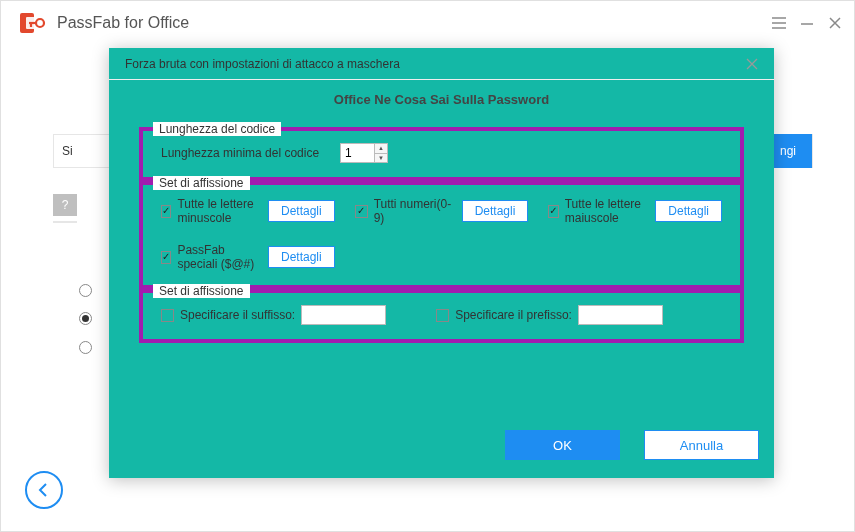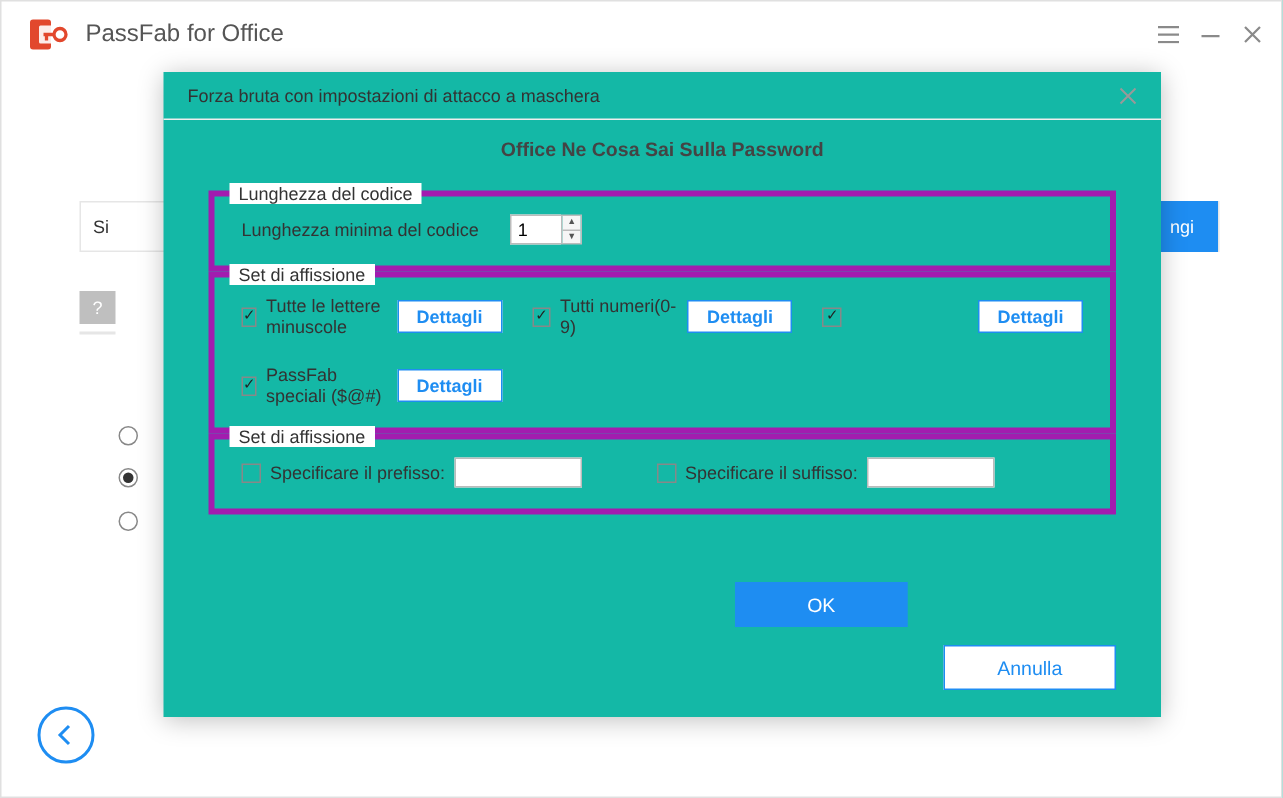--- a/index.html
+++ b/index.html
@@ -256,21 +256,20 @@
   content: "✓";
   line-height: 1;
 }
 .detail-btn {
   border: 1px solid #1e8df2;
   background: #fff;
   color: #1e8df2;
   padding: 3px 12px;
   font-size: 12px;
   cursor: pointer;
-  font-weight: bold;
 }
 .affix-row {
   display: flex;
   align-items: center;
   gap: 50px;
 }
 .affix-item {
   display: flex;
   align-items: center;
   gap: 6px;
@@ -280,41 +279,40 @@
   height: 20px;
   border: 1px solid #bbb;
   padding: 0 4px;
   font-size: 12px;
   outline: none;
 }
 .modal-footer {
   display: flex;
   justify-content: flex-end;
   gap: 24px;
-  padding: 16px 30px 18px 0;
+  padding: 16px 15px 18px 0;
   text-align: right;
 }
 .btn {
   width: 115px;
   height: 30px;
   font-size: 13px;
   display: flex;
   align-items: center;
   justify-content: center;
   cursor: pointer;
   border: 1px solid #1e8df2;
 }
 .btn-primary {
   background: #1e8df2;
   color: #fff;
 }
 .btn-secondary {
   background: #fff;
   color: #1e8df2;
-  margin-top: 42px;
 }
 </style>
 </head>
 <body>
 
 <div class="main-header">
   <div class="brand">
     <div class="brand-icon">
       <svg width="28" height="28" viewBox="0 0 28 28">
         <rect x="1" y="4" width="14" height="20" rx="2" fill="#e2482d"></rect>
@@ -409,44 +407,45 @@
         <div class="charset-item">
           <div class="charset-check">
             <div class="chk checked"></div>
             <span>Tutti numeri(0-9)</span>
           </div>
           <button class="detail-btn">Dettagli</button>
         </div>
         <div class="charset-item">
           <div class="charset-check">
             <div class="chk checked"></div>
+            <span>Tutte le lettere maiuscole</span>
           </div>
           <button class="detail-btn">Dettagli</button>
         </div>
         <div class="charset-item">
           <div class="charset-check">
             <div class="chk checked"></div>
             <span>PassFab speciali ($@#)</span>
           </div>
           <button class="detail-btn">Dettagli</button>
         </div>
       </div>
     </div>
 
     <div class="fieldset">
       <div class="legend">Set di affissione</div>
       <div class="affix-row">
         <div class="affix-item">
           <div class="chk"></div>
-          <span>Specificare il prefisso:</span>
+          <span>Specificare il suffisso:</span>
           <input type="text" style="">
         </div>
         <div class="affix-item">
           <div class="chk"></div>
-          <span>Specificare il suffisso:</span>
+          <span>Specificare il prefisso:</span>
           <input type="text" style="">
         </div>
       </div>
     </div>
   </div>
 
   <div class="modal-footer">
     <div class="btn btn-primary">OK</div>
     <div class="btn btn-secondary">Annulla</div>
   </div>

